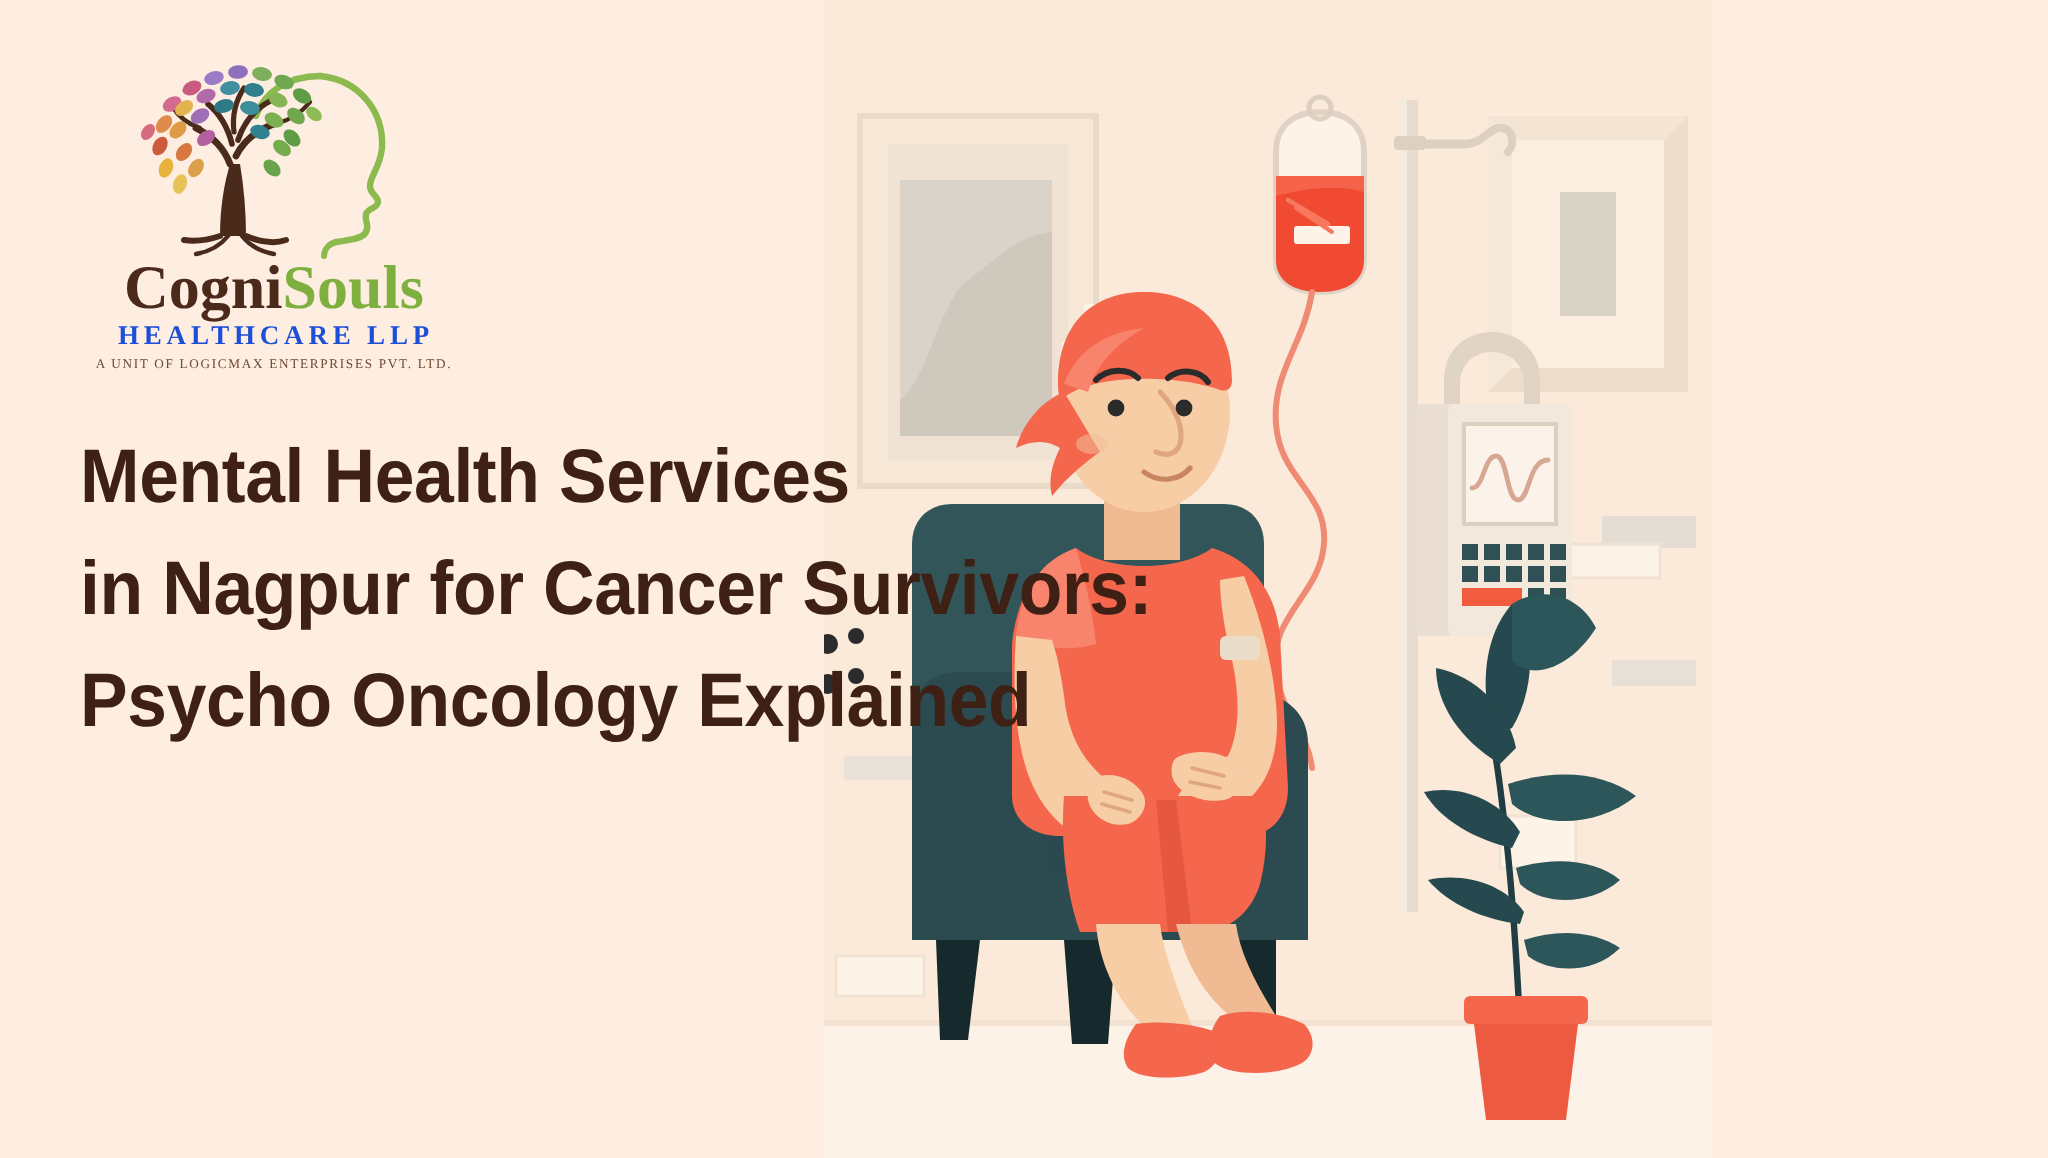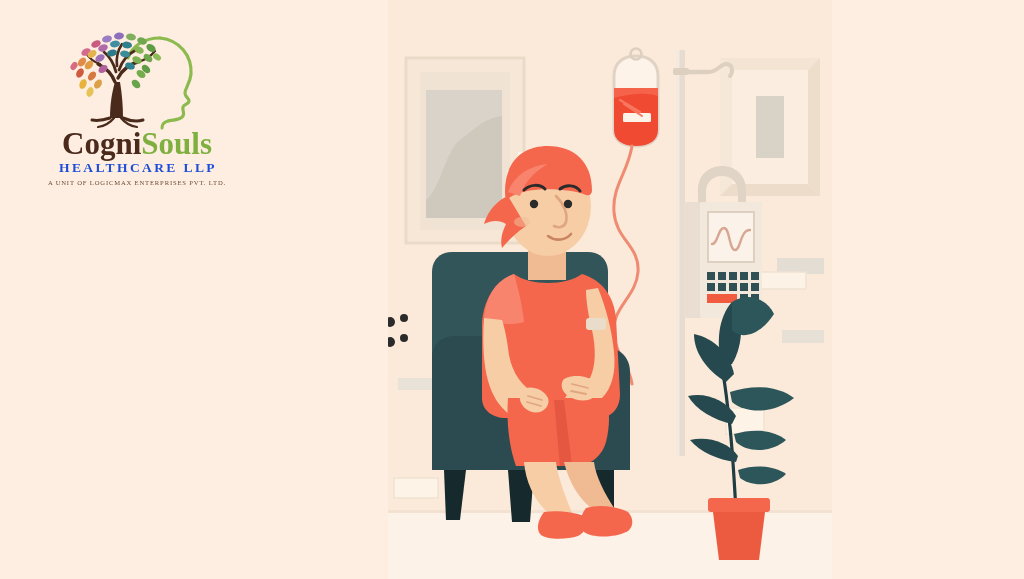--- a/index.html
+++ b/index.html
@@ -9,20 +9,21 @@
   }
   body {
     font-family: "Liberation Sans", sans-serif;
   }
   .banner {
     position: relative;
     width: 832px;
     height: 579px;
     overflow: hidden;
     background: #fdeee1;
+    padding-left: 24px;
   }
 
   
   .left-panel {
     position: absolute;
     left: 0; top: 0;
     width: 586px; height: 579px;
     z-index: 5;
   }
 
@@ -173,20 +174,25 @@
         </g>
       </svg>
 
       <div class="logo-wordmark">
         <span class="logo-word-1">Cogni</span><span class="logo-word-2">Souls</span>
       </div>
       <div class="logo-sub">HEALTHCARE LLP</div>
       <div class="logo-tag">A UNIT OF LOGICMAX  ENTERPRISES PVT. LTD.</div>
     </div>
 
+    <div class="headline">
+      <div class="headline-line">Mental Health Services</div>
+      <div class="headline-line">in Nagpur for Cancer Survivors:</div>
+      <div class="headline-line">Psycho Oncology Explained</div>
+    </div>
 
   </div>
 
   <div class="illustration">
     <svg width="444" height="579" viewBox="0 0 444 579">
 
       <rect x="0" y="0" width="444" height="512" fill="#fbead9"></rect>
 
       <rect x="0" y="512" width="444" height="67" fill="#fdf2e7"></rect>
       <rect x="0" y="510" width="444" height="3" fill="#f3e2d2"></rect>

